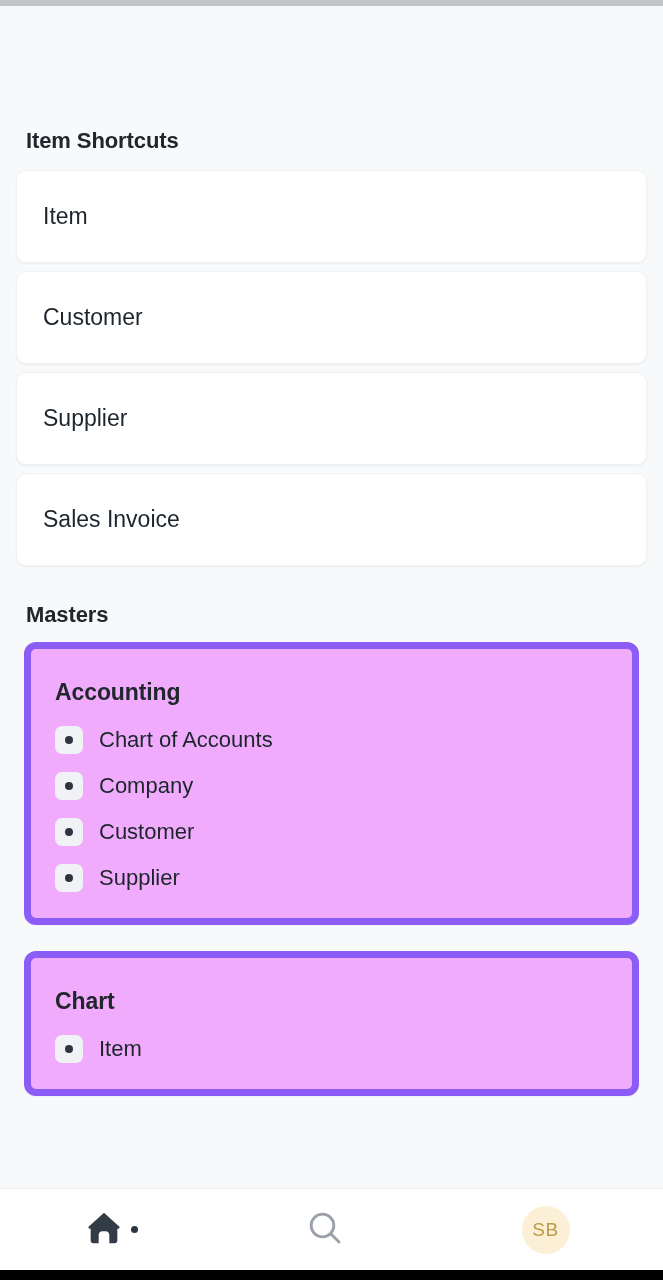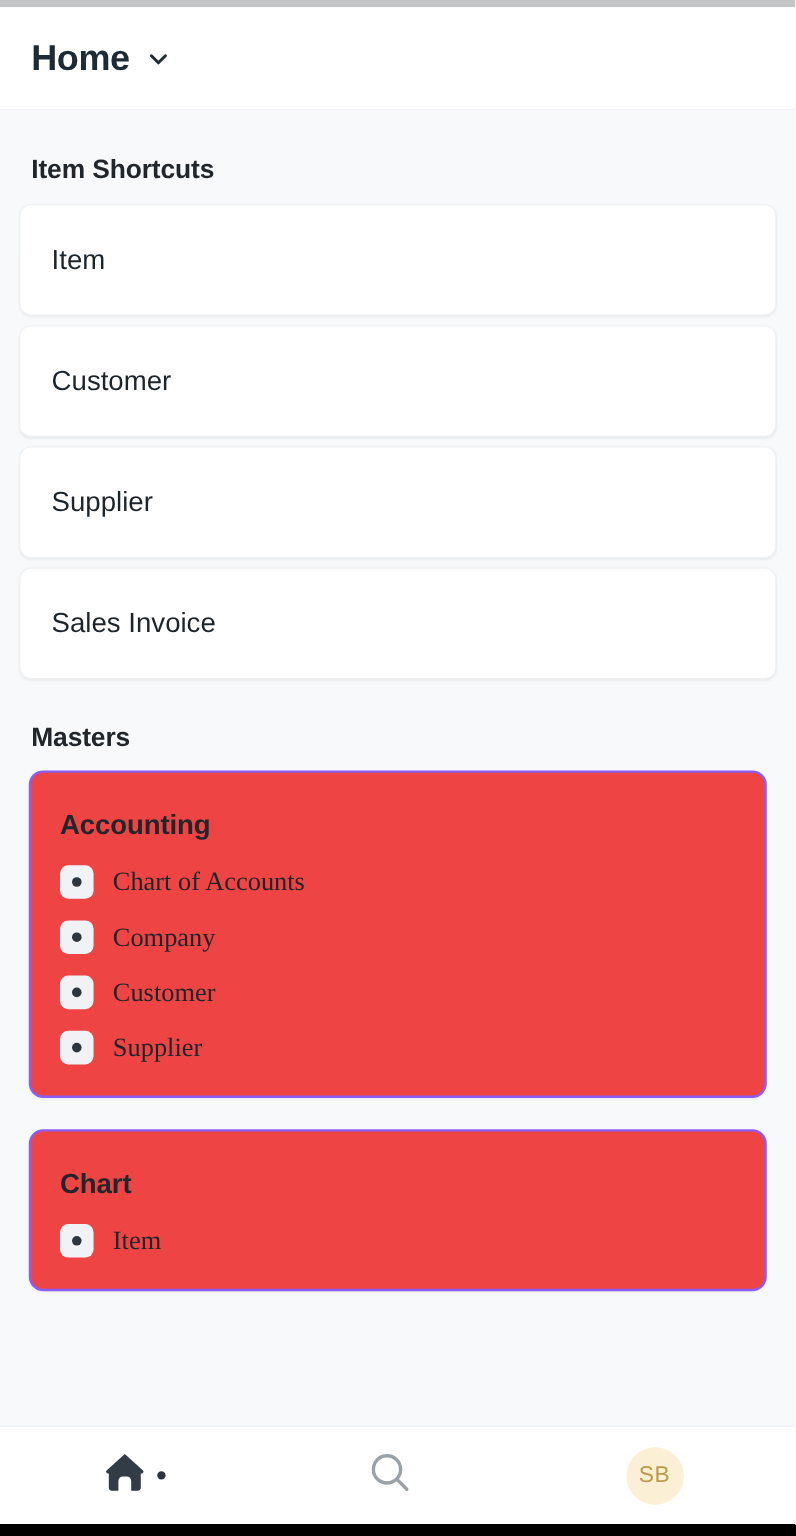--- a/index.html
+++ b/index.html
@@ -112,40 +112,39 @@
 
   
   .masters-list {
     padding: 0 24px;
     display: flex;
     flex-direction: column;
     gap: 26px;
   }
 
   .group-card {
-    background: #ef4444;
-    border: 2px solid #8b5cf6;
+    background: #f0abfc;
+    border: 7px solid #8b5cf6;
     border-radius: 12px;
     padding: 30px 24px 26px 24px;
     box-shadow: 0 1px 2px rgba(16, 24, 40, 0.04);
   }
 
   .group-title {
     font-size: 23px;
     font-weight: bold;
     color: #20262c;
     margin-bottom: 20px;
     letter-spacing: -0.1px;
   }
 
   .group-items {
     display: flex;
     flex-direction: column;
     gap: 18px;
-    font-family: Liberation Serif, serif;
   }
 
   .group-item {
     display: flex;
     align-items: center;
     gap: 16px;
     cursor: pointer;
   }
 
   .item-badge {
@@ -229,30 +228,20 @@
     background: #000000;
   }
 </style>
 </head>
 <body>
 
 <div id="app">
 
   <div class="status-strip"></div>
 
-  <div class="app-header">
-    <div class="home-title-wrap">
-      <span class="home-title">Home</span>
-      <span class="chevron-down">
-        <svg viewBox="0 0 24 24" width="20" height="20" fill="none" stroke="#1c2b36" stroke-width="3" stroke-linecap="round" stroke-linejoin="round">
-          <polyline points="5,9 12,16 19,9"></polyline>
-        </svg>
-      </span>
-    </div>
-  </div>
 
   <div class="page-body">
 
     <div class="section-title">Item Shortcuts</div>
 
     <div class="shortcut-list">
       <div class="shortcut-card">
         <span class="shortcut-label">Item</span>
       </div>
       <div class="shortcut-card">

